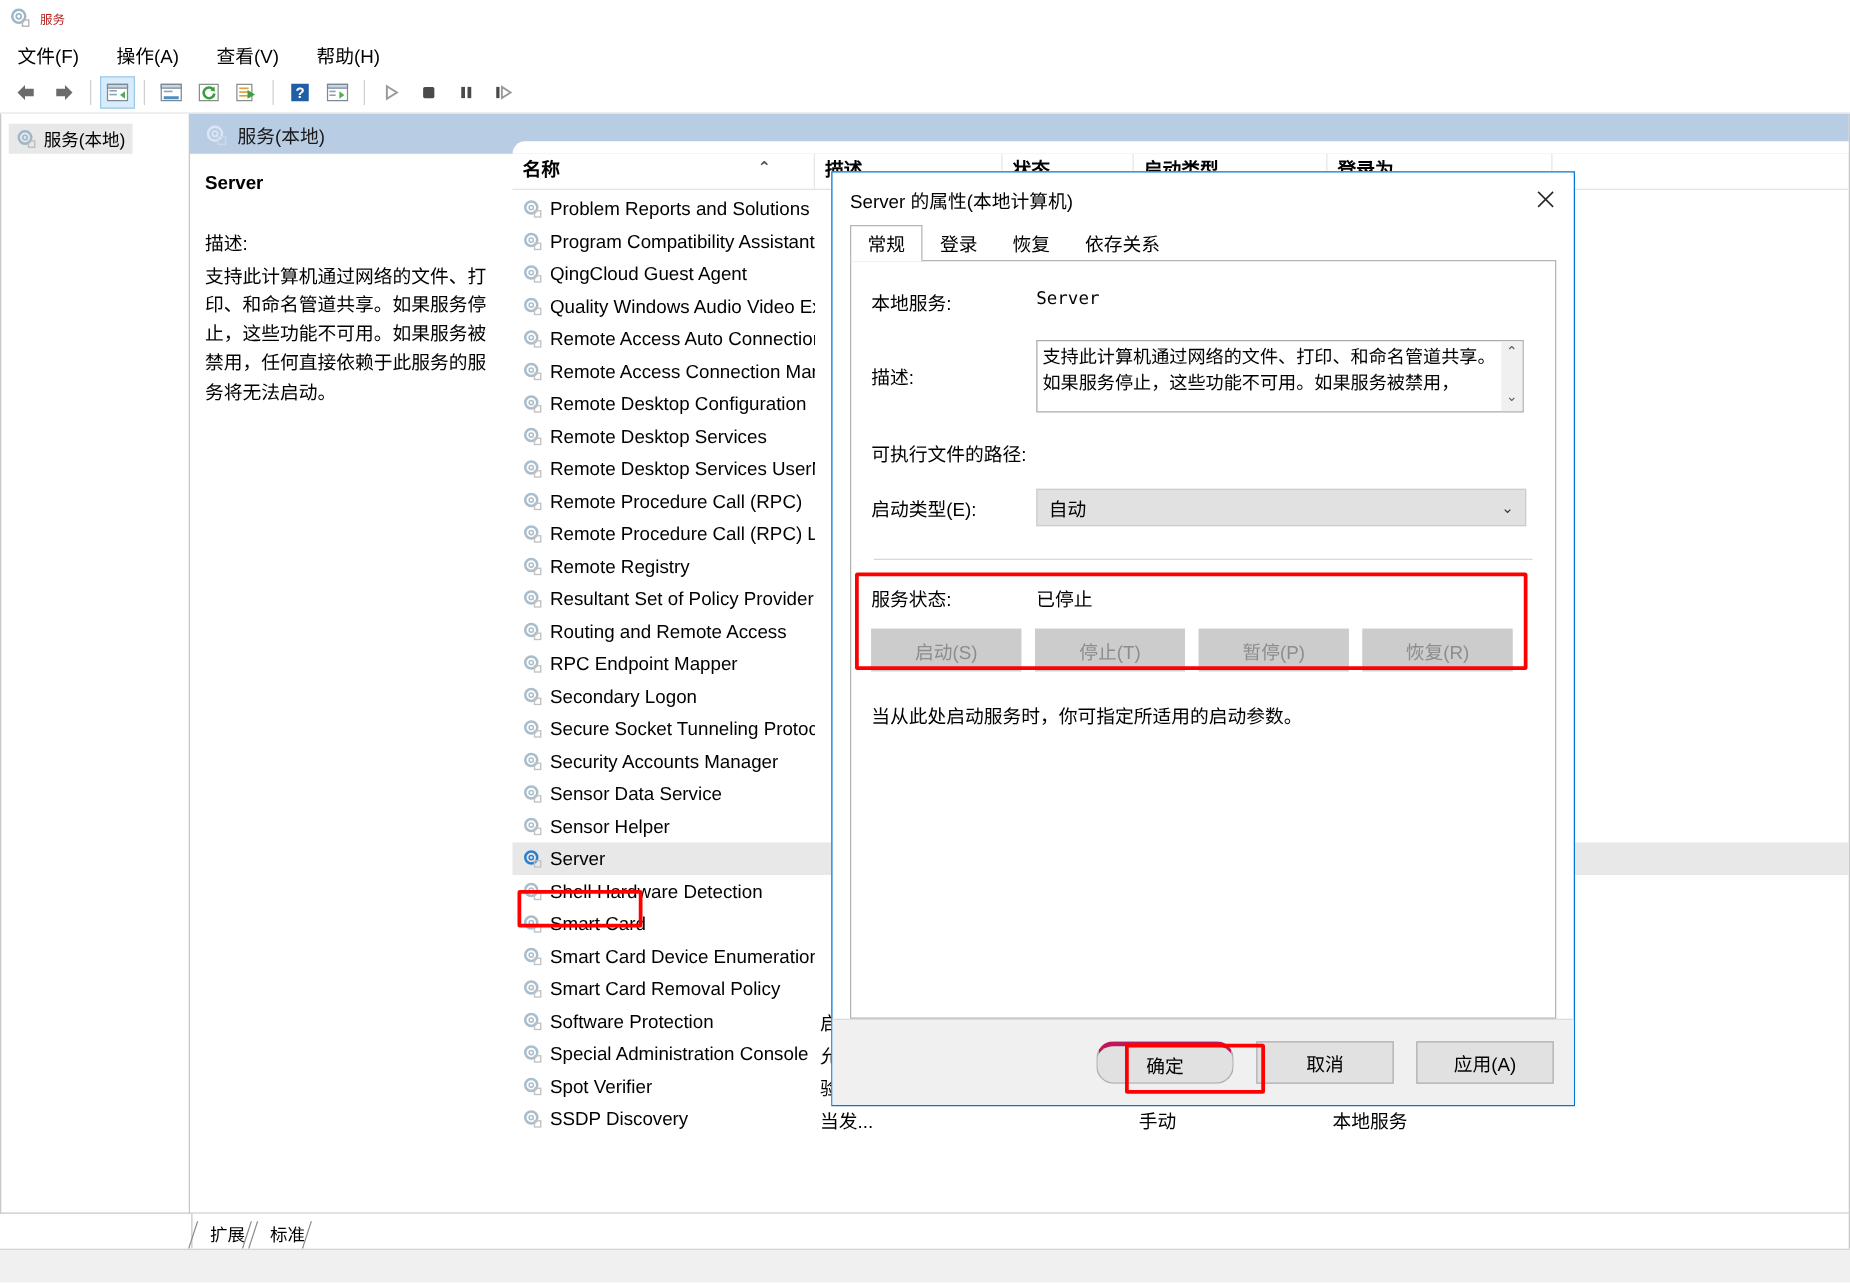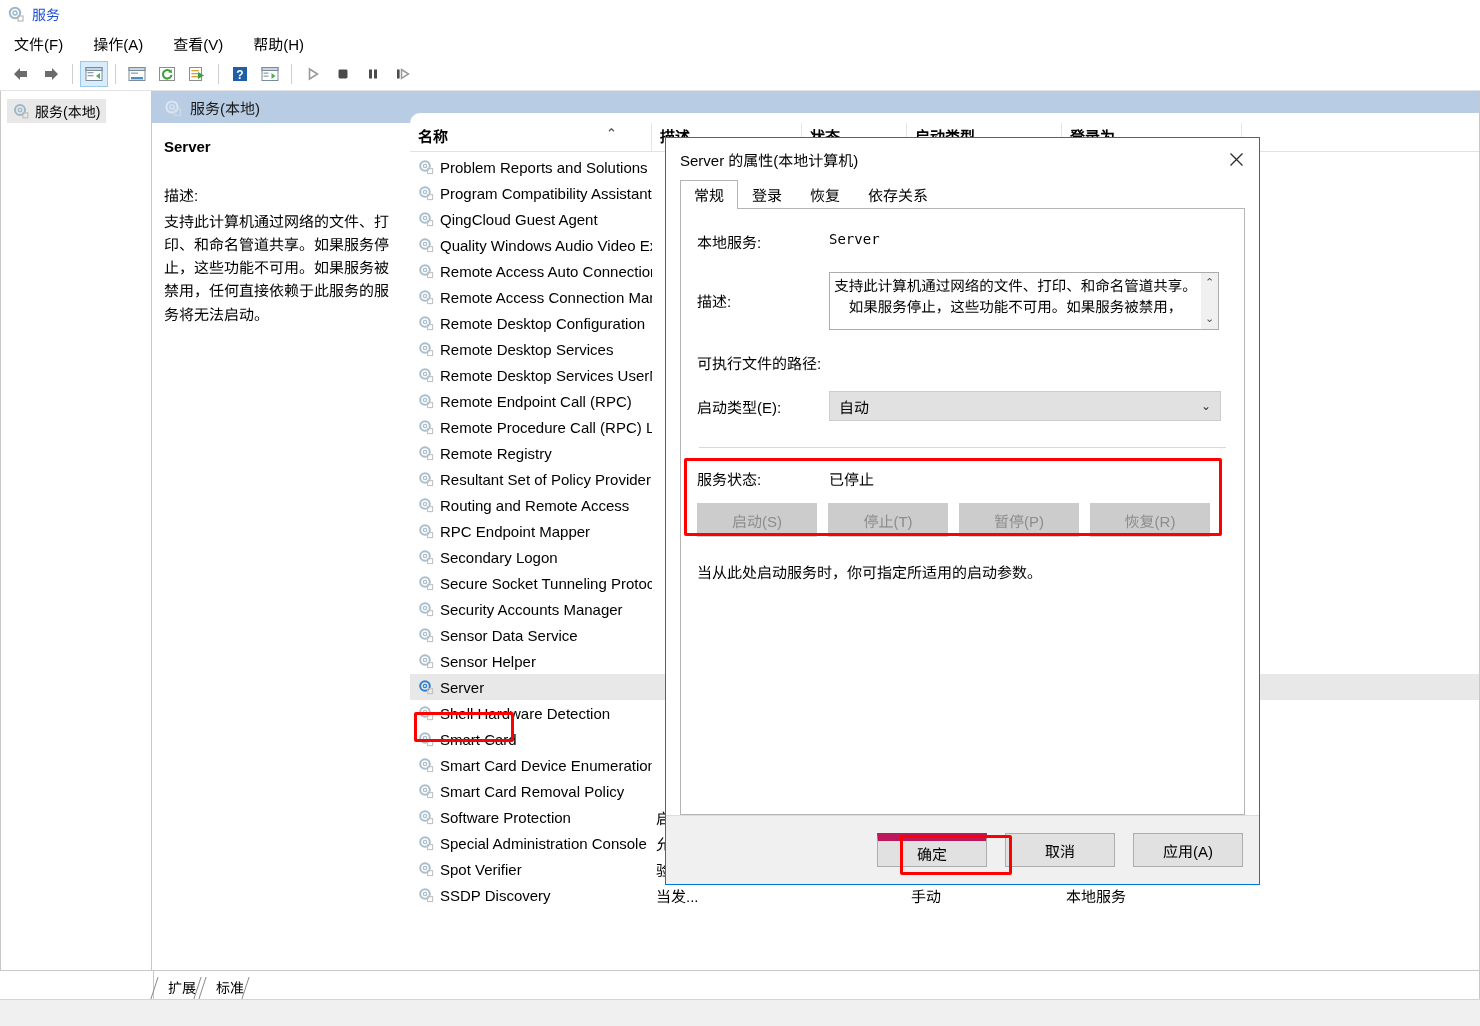--- a/index.html
+++ b/index.html
@@ -21,22 +21,22 @@
   
   .titlebar {
     height: 28px;
     display: flex;
     align-items: center;
     padding-left: 8px;
     background: #ffffff;
     box-sizing: border-box;
   }
   .titlebar .tb-text {
-    font-size: 14px;
-    color: #1d4ed8;
+    font-size: 10px;
+    color: #b91c1c;
     margin-left: 8px;
   }
 
   
   .gear {
     position: relative;
     width: 16px;
     height: 16px;
     flex: 0 0 16px;
     display: inline-block;
@@ -332,21 +332,21 @@
   .desc-box {
     width: 390px;
     height: 58px;
     border: 1px solid #ababab;
     box-sizing: border-box;
     display: flex;
     font-size: 14.5px;
     line-height: 1.45;
     overflow: hidden;
   }
-  .desc-box .txt { flex: 1; padding: 3px 4px 0 4px; text-align: center; }
+  .desc-box .txt { flex: 1; padding: 3px 4px 0 4px; }
   .desc-box .sb {
     width: 17px;
     background: #f0f0f0;
     display: flex;
     flex-direction: column;
     justify-content: space-between;
     align-items: center;
     font-size: 11px;
     color: #555;
     padding: 2px 0;
@@ -428,21 +428,22 @@
   }
   .fbtn {
     width: 110px; height: 34px;
     background: #e1e1e1;
     border: 1px solid #adadad;
     font-size: 15px;
     display: flex; align-items: center; justify-content: center;
     box-sizing: border-box;
   }
   .fbtn.default {
-    border-top: 8px solid #be185d;
+    border-top: 4px solid #be185d;
+    border-radius: 14px;
   }
 
   
   .redbox {
     position: absolute;
     border: 3px solid #ff0000;
     box-sizing: border-box;
     pointer-events: none;
     z-index: 80;
     border-radius: 2px;
@@ -747,21 +748,21 @@
           </div>
           <div class="lv-row">
             <div class="nm">
               <span class="gear">
                 <svg width="16" height="16" viewBox="0 0 16 16">
                   <circle cx="7" cy="7" r="4.8" fill="none" stroke="#a9bdcc" stroke-width="2"></circle>
                   <circle cx="7" cy="7" r="1.7" fill="none" stroke="#a9bdcc" stroke-width="1.2"></circle>
                   <rect x="9.6" y="9.6" width="5" height="5" fill="none" stroke="#c2c2c2" stroke-width="1.1"></rect>
                 </svg>
               </span>
-              <span>Remote Endpoint Call (RPC)</span>
+              <span>Remote Procedure Call (RPC)</span>
             </div>
             <div class="c" style="width: 150px;"></div>
             <div class="c" style="width: 105px;"></div>
             <div class="c" style="width: 155px;"></div>
             <div class="c" style="width: 180px;"></div>
           </div>
           <div class="lv-row">
             <div class="nm">
               <span class="gear">
                 <svg width="16" height="16" viewBox="0 0 16 16">

